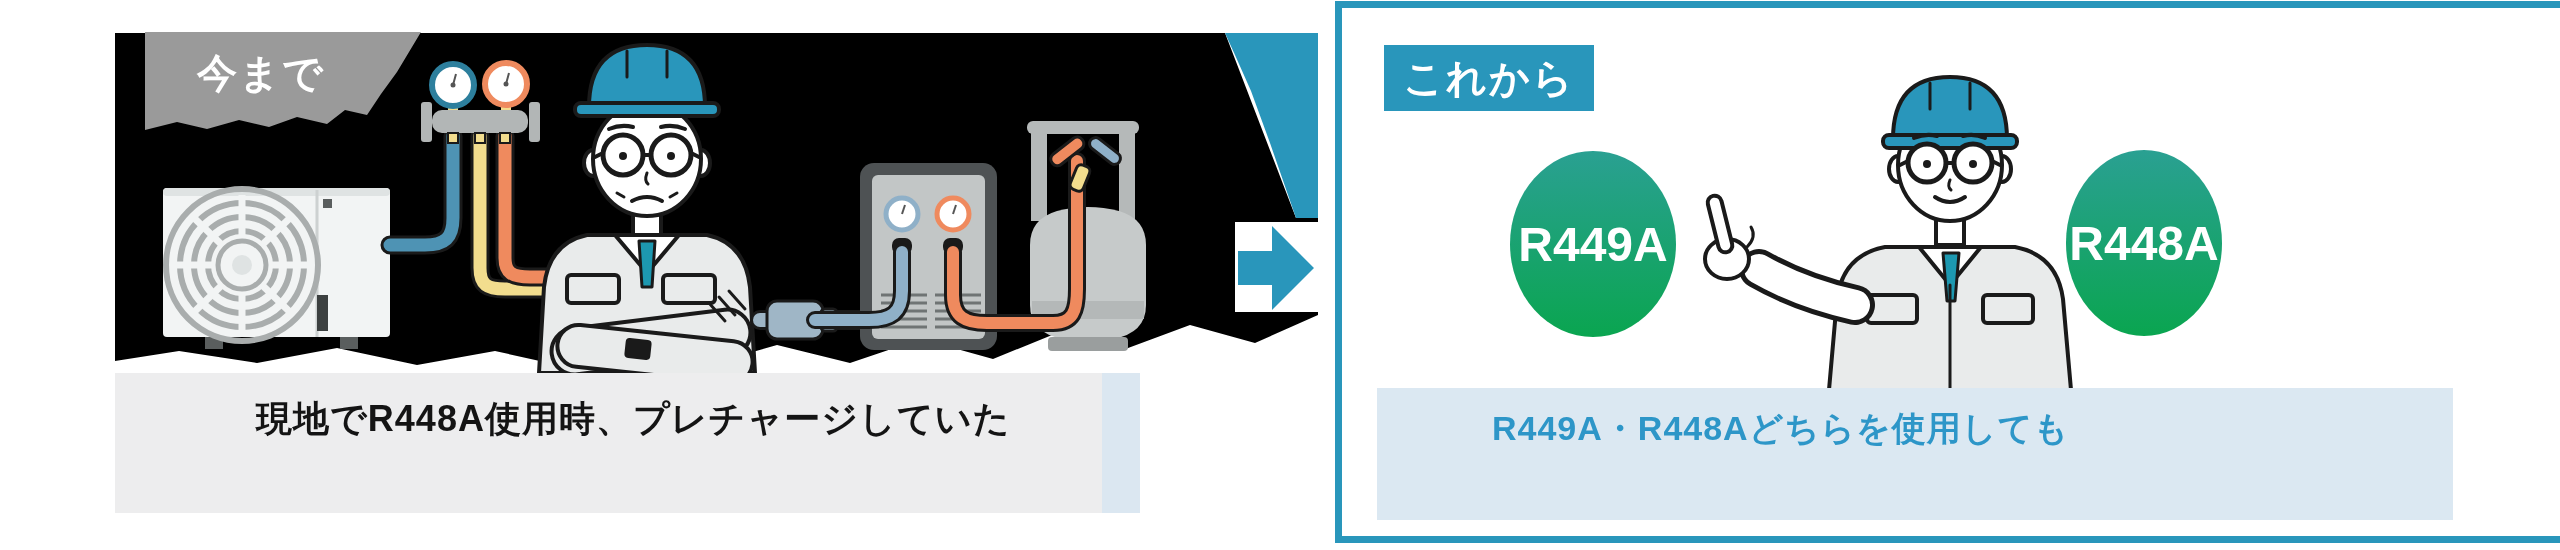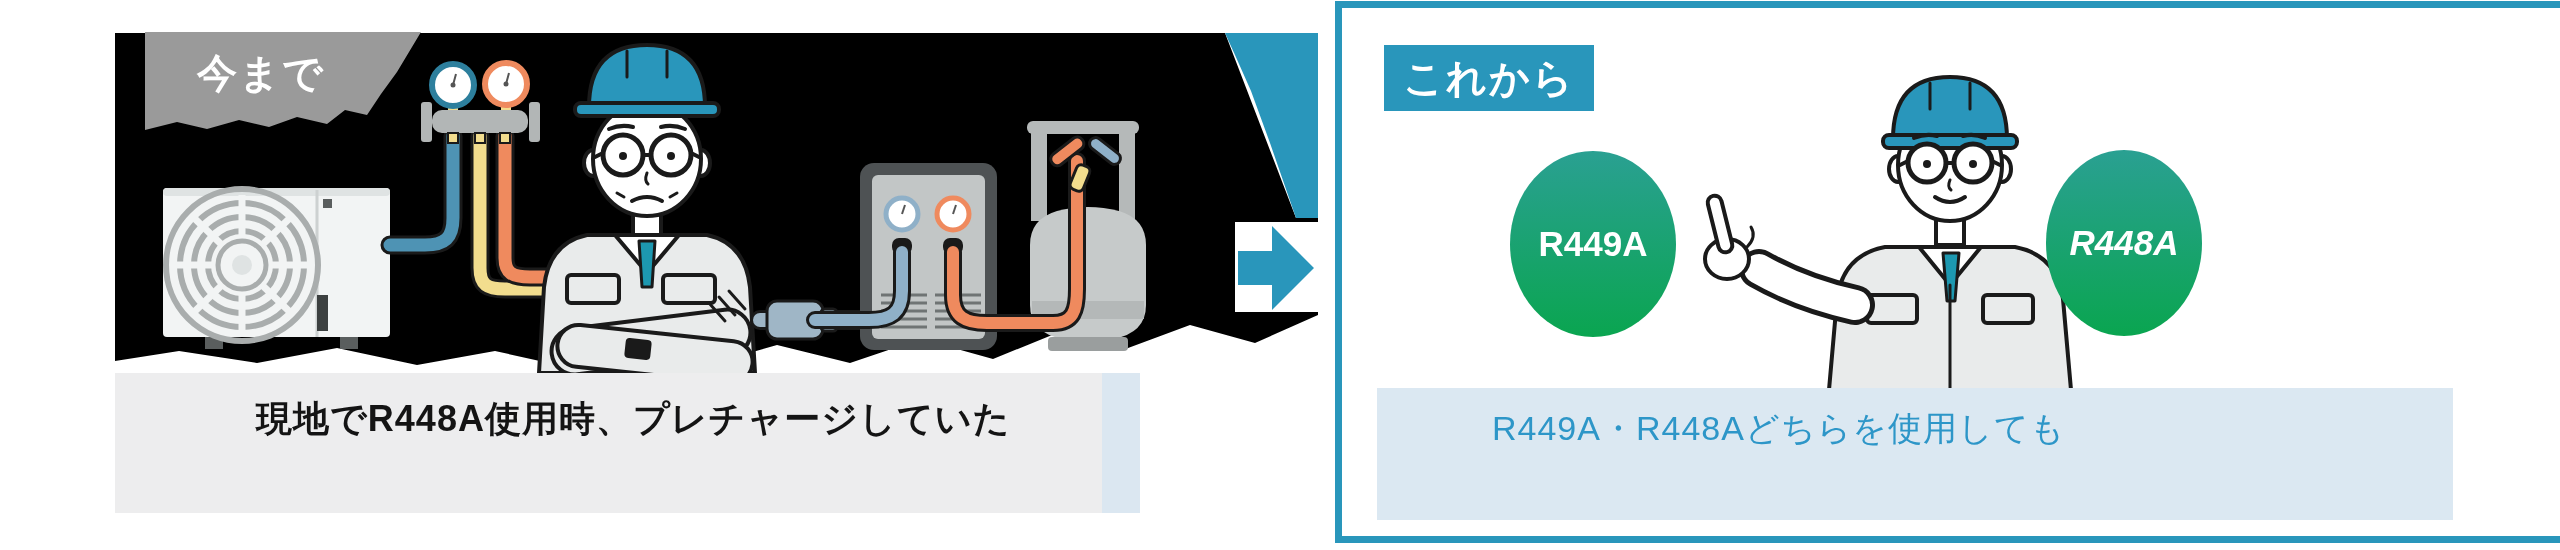--- a/index.html
+++ b/index.html
@@ -33,26 +33,26 @@
   #left-caption .txt{position:absolute;left:141px;top:22px;font-size:36px;font-weight:bold;
     line-height:48px;color:var(--caption_text);letter-spacing:1px;}
   #left-scene{left:115px;top:33px;width:1203px;height:340px;}
   
   #right-panel{left:1335px;top:1px;width:1314px;height:542px;background:#fff;
     border:7px solid var(--accent);box-sizing:border-box;}
   #badge-korekara{left:42px;top:37px;width:210px;height:66px;background:var(--accent);
     color:#fff;font-size:40px;font-weight:bold;display:flex;align-items:center;
     justify-content:center;letter-spacing:2px;}
   .gas-circle{border-radius:50%;background:linear-gradient(180deg,var(--circle_top),var(--circle_bottom));
-    color:#fff;font-size:35px;font-weight:bold;display:flex;align-items:center;justify-content:center;}
+    color:#fff;font-size:48px;font-weight:bold;display:flex;align-items:center;justify-content:center;}
   #circle-r449a{left:168px;top:143px;width:166px;height:186px;}
-  #circle-r448a{left:704px;top:142px;width:156px;height:186px;font-style:italic;}
+  #circle-r448a{left:724px;top:142px;width:156px;height:186px;}
   #right-worker{left:355px;top:29px;width:420px;height:353px;}
   #right-box{left:35px;top:380px;width:1076px;height:132px;background:var(--right_box_bg);}
-  #right-box .txt{position:absolute;left:115px;top:16px;font-size:34px;font-weight:normal;
+  #right-box .txt{position:absolute;left:115px;top:16px;font-size:34px;font-weight:bold;
     line-height:48px;color:var(--right_box_text);letter-spacing:1px;}
 </style>
 </head>
 <body>
 
 <div id="stage">
 
   <div id="ill-bg" class="abs"></div>
 
   <svg id="left-scene" class="abs" viewBox="0 0 1203 340">

